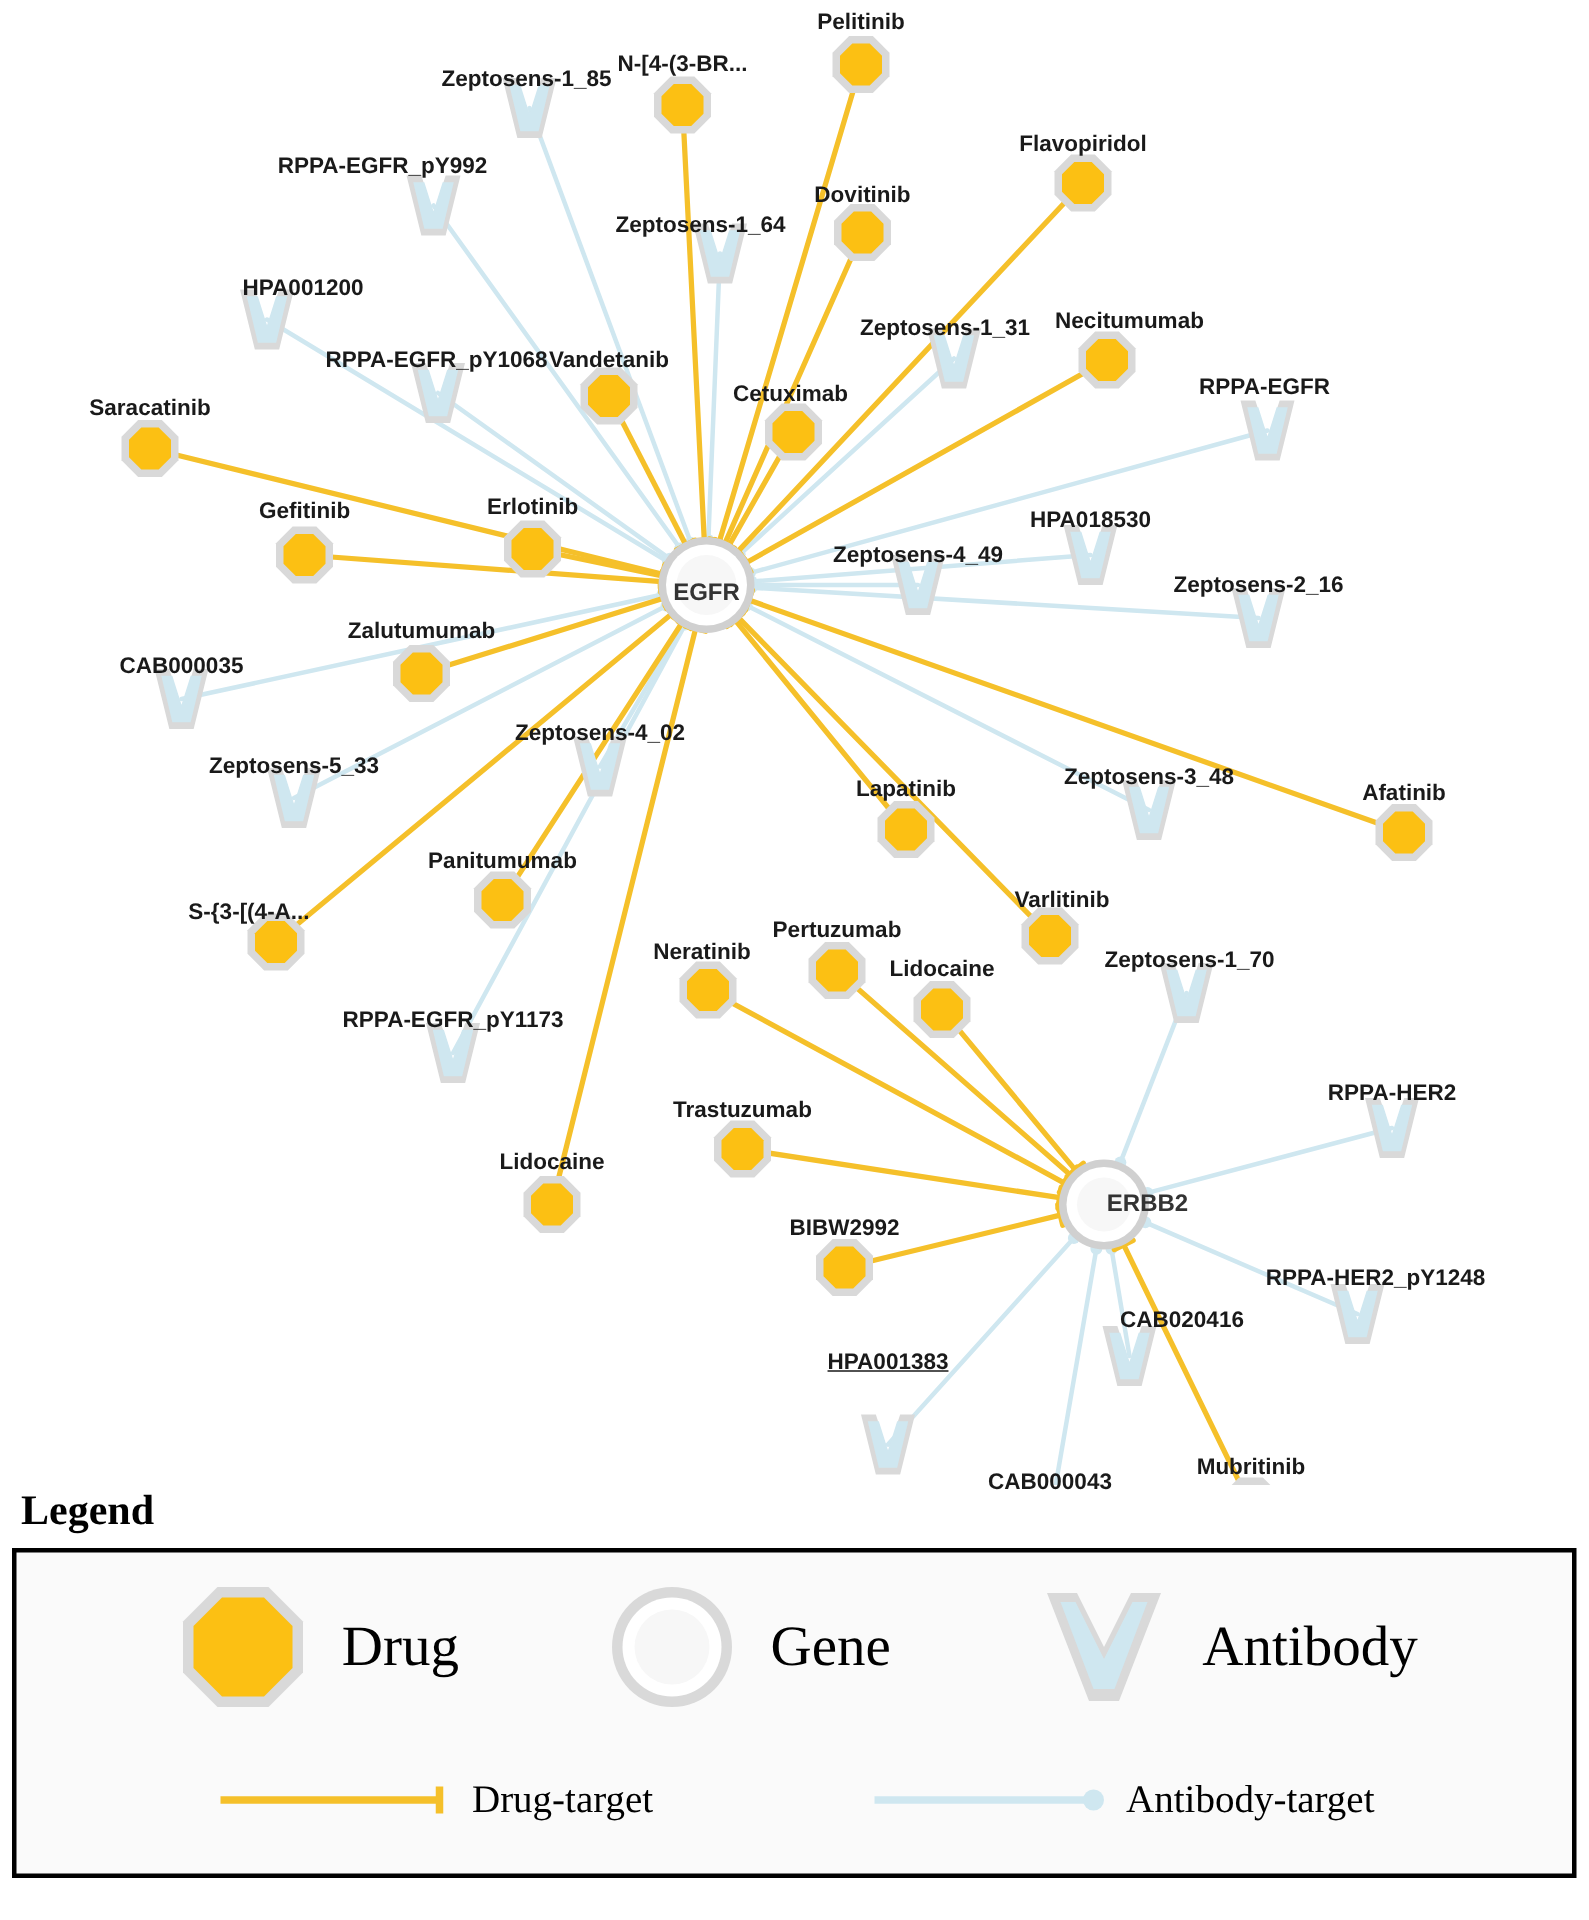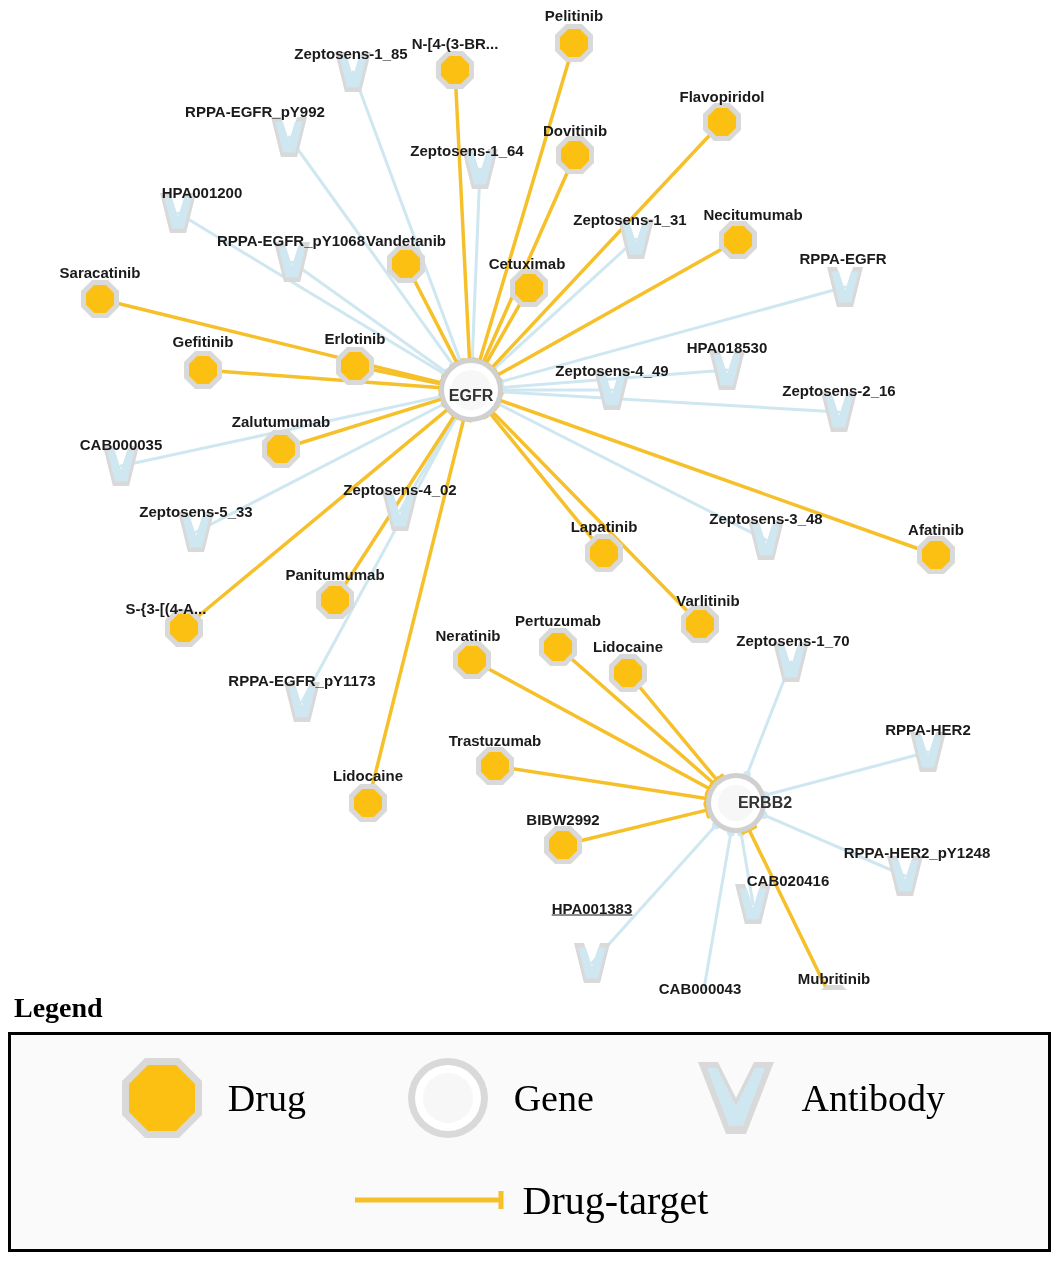--- a/index.html
+++ b/index.html
@@ -84,21 +84,21 @@
     padding: 0 60px;
     box-sizing: border-box;
   }
   .legend-edge-item {
     display: flex;
     align-items: center;
     gap: 12px;
   }
   .legend-edge-item .lbl {
     font-family: "Liberation Serif", serif;
-    font-size: 40px;
+    font-size: 26px;
     color: #000;
     text-align: center;
   }
 </style>
 </head>
 <body>
 
 <div id="network">
   <svg width="1059" height="990" viewBox="0 0 1059 990">
     <g id="edges">
@@ -458,15 +458,22 @@
       </div>
     </div>
     <div class="legend-row-2">
       <div class="legend-edge-item">
         <svg width="160" height="24" viewBox="0 0 160 24">
           <line x1="4" y1="12" x2="150" y2="12" stroke="#f5c02a" stroke-width="5"></line>
           <line x1="150" y1="3" x2="150" y2="21" stroke="#f5c02a" stroke-width="5"></line>
         </svg>
         <span class="lbl">Drug-target</span>
       </div>
+      <div class="legend-edge-item">
+        <svg width="160" height="24" viewBox="0 0 160 24">
+          <line x1="4" y1="12" x2="146" y2="12" stroke="#cfe7f0" stroke-width="5"></line>
+          <circle cx="150" cy="12" r="7" fill="#cfe7f0"></circle>
+        </svg>
+        <span class="lbl">Antibody-target</span>
+      </div>
     </div>
   </div>
 </div>
 
 </body></html>

